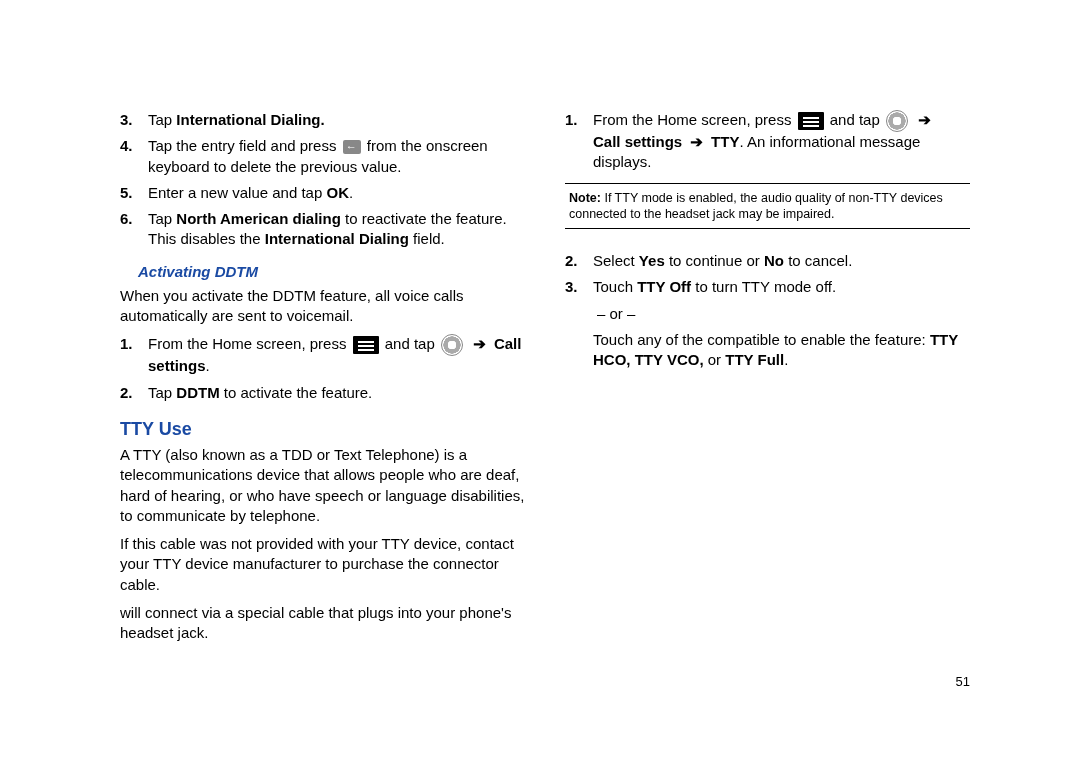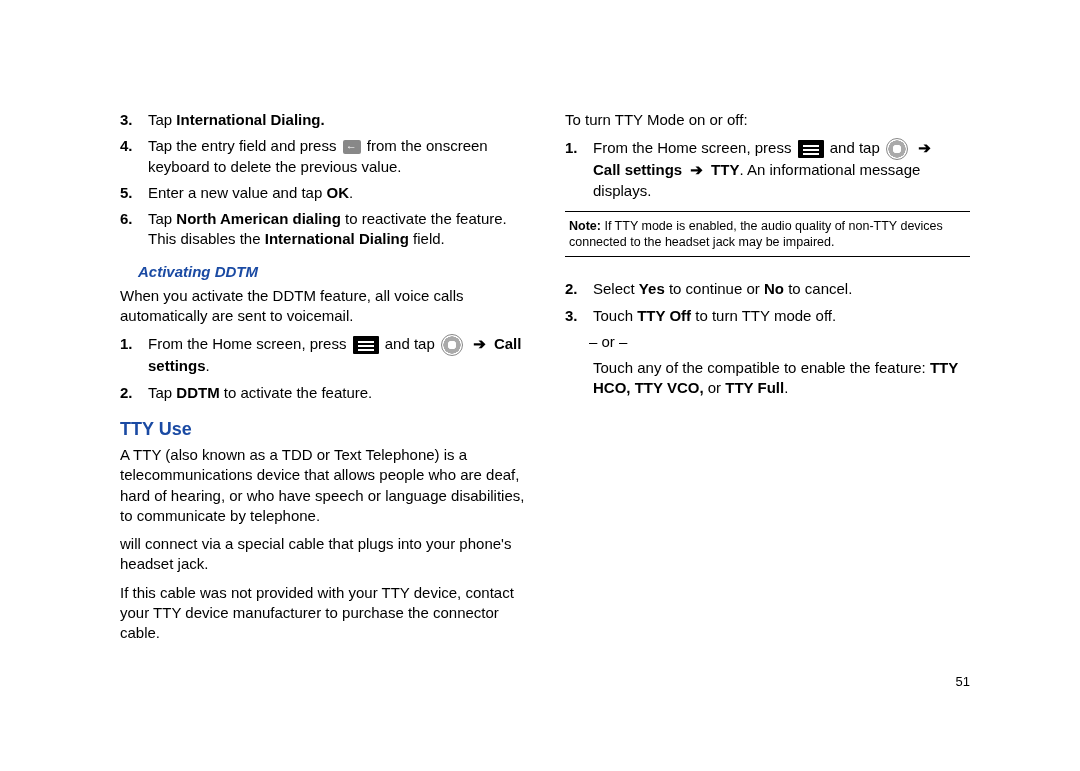--- a/index.html
+++ b/index.html
@@ -112,21 +112,21 @@
     line-height: 1.3;
   }
   .note-box .note-label { font-weight: bold; }
   .pagenum {
     position: absolute;
     bottom: 82px;
     right: 110px;
     font-size: 13px;
     padding-left: 31px;
   }
-  .or { margin: 6px 0 6px 24px; }
+  .or { margin: 6px 0 6px 32px; }
   .nowrap { white-space: nowrap; }
 </style>
 </head>
 <body>
 
 <div class="page">
 
   <ol class="ol">
     <li>
       <span class="num">3.</span>
@@ -163,23 +163,22 @@
     </li>
     <li>
       <span class="num">2.</span>
       <span>Tap </span><span class="b">DDTM</span><span> to activate the feature.</span>
     </li>
   </ol>
 
   <div class="heading-main">TTY Use</div>
   <p>A TTY (also known as a TDD or Text Telephone) is a telecommunications device that allows people who are deaf, hard of hearing, or who have speech or language disabilities, to communicate by telephone.</p>
 
+  <p>If this cable was not provided with your TTY device, contact your TTY device manufacturer to purchase the connector cable.</p>
   <p>will connect via a special cable that plugs into your phone's headset jack.</p>
-  <p>If this cable was not provided with your TTY device, contact your TTY device manufacturer to purchase the connector cable.</p>
-  <p>To turn TTY Mode on or off:</p>
 
   <ol class="ol">
     <li>
       <span class="num">1.</span>
       <span>From the Home screen, press </span>
       <span class="icon-menu"></span>
       <span> and tap </span>
       <span class="icon-gear"></span>
       <span class="arrow">➔</span>
       <span class="b nowrap">Call settings</span>

